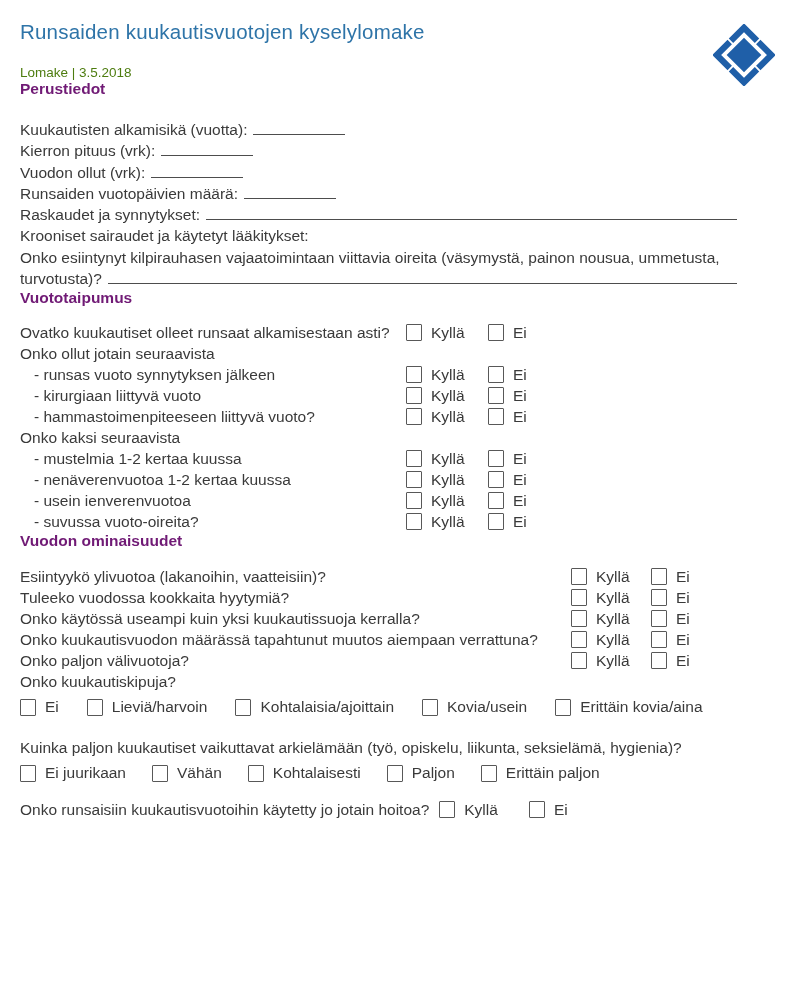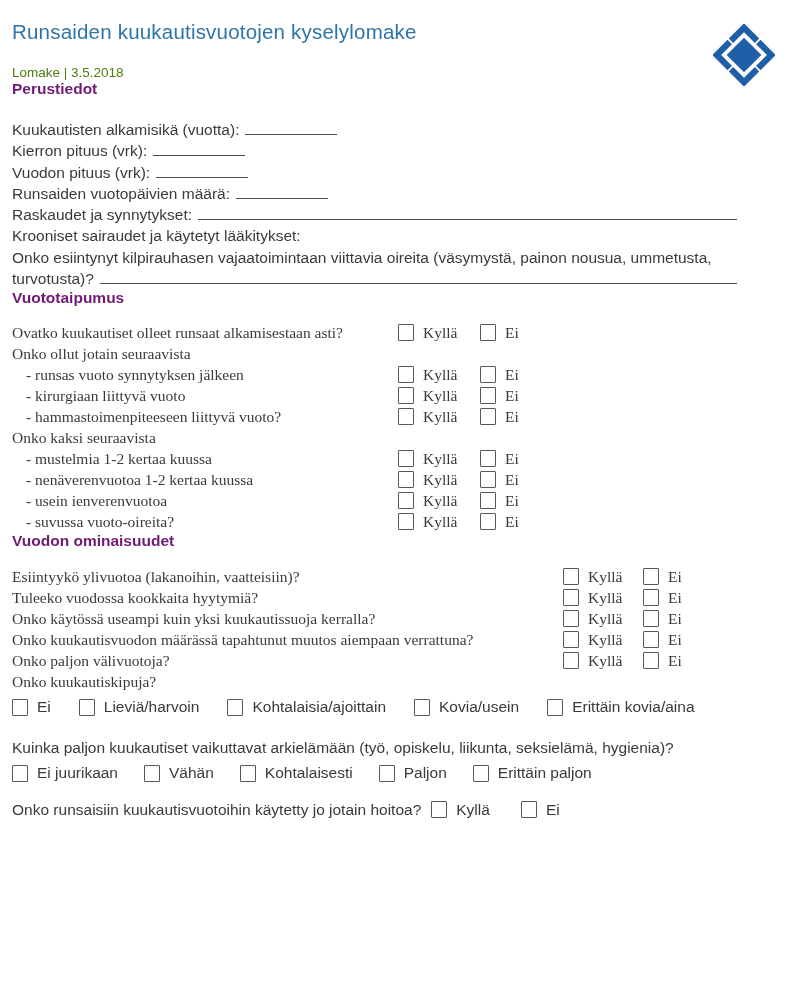--- a/index.html
+++ b/index.html
@@ -13,21 +13,21 @@
   body{
     width:794px;height:1000px;
     font-family:"Liberation Sans", sans-serif;
     color:var(--ink);
     -webkit-font-smoothing:antialiased;
   }
   .page{
     position:relative;
     width:794px;height:832px;
     box-sizing:border-box;
-    padding:14px 57px 0 12px;
+    padding:14px 57px 0 20px;
     overflow:hidden;
   }
   
   .hdr{position:relative;}
   h1.title{
     margin:6px 0 0 0;
     font-size:20.5px;
     font-weight:400;
     color:var(--title-blue);
     letter-spacing:.2px;
@@ -63,21 +63,21 @@
     border-bottom:1.5px solid var(--rule);
     height:13px;
     vertical-align:baseline;
   }
   .blank.short{width:92px;margin-left:6px;}
   .blank.grow{flex:1 1 auto;margin-left:6px;}
   
   .yn-rows{font-size:15.5px;}
   .yn-rows.s2{margin-top:15px;}
   .yn-rows.s3{margin-top:16px;}
-  .yn-row{position:relative;line-height:21px;height:21px;white-space:nowrap;font-family:Liberation Serif, serif;}
+  .yn-row{position:relative;line-height:21px;height:21px;white-space:nowrap;}
   .yn-row .q{display:inline-block;}
   .yn-row .indent{padding-left:14px;}
   .yn{position:absolute;top:0;display:inline-flex;align-items:center;}
   .s2 .yn.k{left:386px;}
   .s2 .yn.e{left:468px;}
   .s3 .yn.k{left:551px;}
   .s3 .yn.e{left:631px;}
   .cb{
     display:inline-block;
     width:14px;height:15px;
@@ -135,21 +135,21 @@
   <h2 class="sec sec-basics">Perustiedot</h2>
 
   <div class="fills">
     <div class="fill-row">
       <span>Kuukautisten alkamisikä (vuotta):</span><span class="blank short"></span>
     </div>
     <div class="fill-row">
       <span>Kierron pituus (vrk):</span><span class="blank short"></span>
     </div>
     <div class="fill-row">
-      <span>Vuodon pituus (vrk):</span><span class="blank short"></span>
+      <span>Vuodon ollut (vrk):</span><span class="blank short"></span>
     </div>
     <div class="fill-row">
       <span>Runsaiden vuotopäivien määrä:</span><span class="blank short"></span>
     </div>
     <div class="fill-row flexrow">
       <span>Raskaudet ja synnytykset:</span>
         <span class="blank grow"></span>
     </div>
     <div class="fill-row">
       <span>Krooniset sairaudet ja käytetyt lääkitykset:</span>

